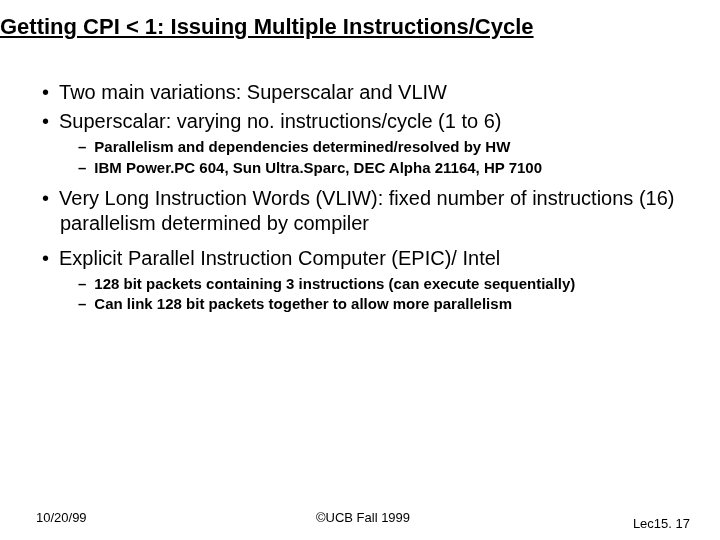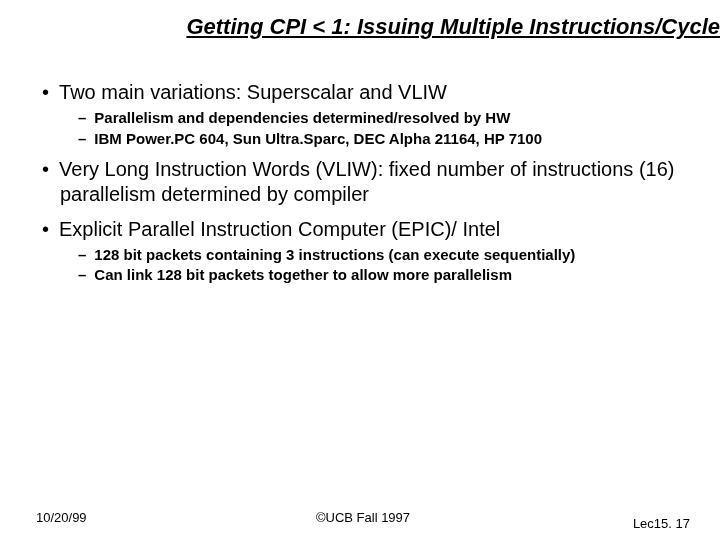--- a/index.html
+++ b/index.html
@@ -8,25 +8,24 @@
     height: 540px;
     background: #fff;
     font-family: Arial, Helvetica, sans-serif;
     color: #000;
     position: relative;
     overflow: hidden;
   }
   .title {
     font-size: 22px;
     font-weight: bold;
-    text-align: right;
+    text-align: left;
     text-decoration: underline;
     padding-top: 14px;
     padding-bottom: 40px;
-    font-style: italic;
   }
   .content {
     padding-left: 36px;
     padding-right: 8px;
   }
   .bullet-main {
     font-size: 20px;
     font-weight: normal;
     margin-bottom: 4px;
     padding-left: 24px;
@@ -63,30 +62,31 @@
   .footer .center { flex: 1; text-align: center; }
   .footer .right { padding-right: 30px; flex: 1; text-align: right; line-height: 1.15; }
 </style>
 </head>
 <body>
 
 <div class="title">Getting CPI &lt; 1: Issuing Multiple Instructions/Cycle</div>
 
 <div class="content">
   <div class="bullet-main">Two main variations: Superscalar and VLIW</div>
+  <div class="bullet-main">Superscalar: varying no. instructions/cycle (1 to 6)</div>
   <div class="bullet-sub">Parallelism and dependencies determined/resolved by HW</div>
   <div class="bullet-sub">IBM Power.PC 604, Sun Ultra.Sparc, DEC Alpha 21164, HP 7100</div>
   <div class="gap"></div>
   <div class="bullet-main">Very Long Instruction Words (VLIW): fixed number of instructions (16) parallelism determined by compiler</div>
   <div class="gap"></div>
   <div class="bullet-main">Explicit Parallel Instruction Computer (EPIC)/ Intel</div>
   <div class="bullet-sub">128 bit packets containing 3 instructions (can execute sequentially)</div>
   <div class="bullet-sub">Can link 128 bit packets together to allow more parallelism</div>
 </div>
 
 <div class="footer">
   <div class="left">10/20/99</div>
-  <div class="center">©UCB Fall 1997</div>
+  <div class="center">©UCB Fall 1999</div>
   <div class="right">
     <br>
     <span>Lec15. 17</span>
   </div>
 </div>
 
 </body></html>

